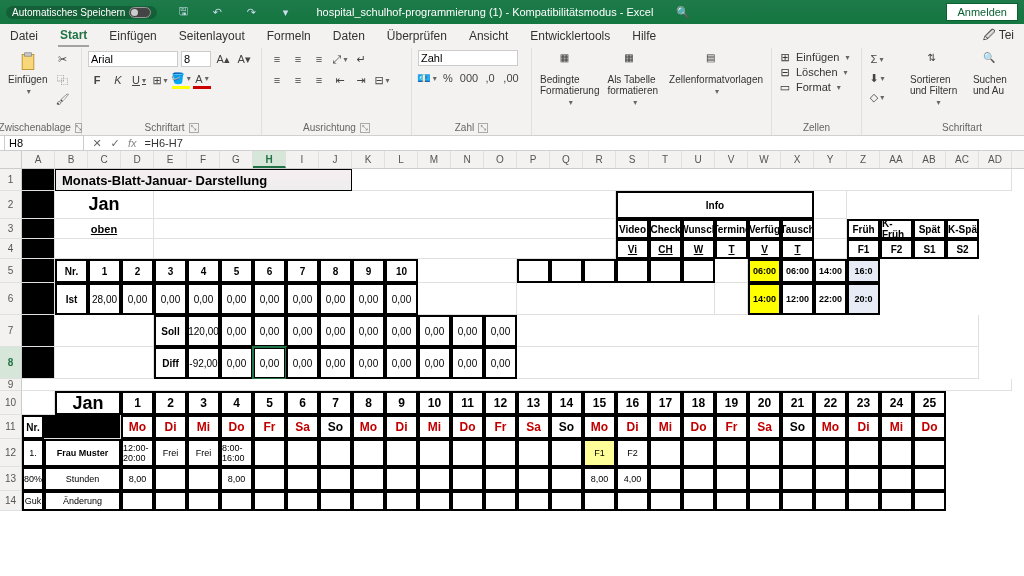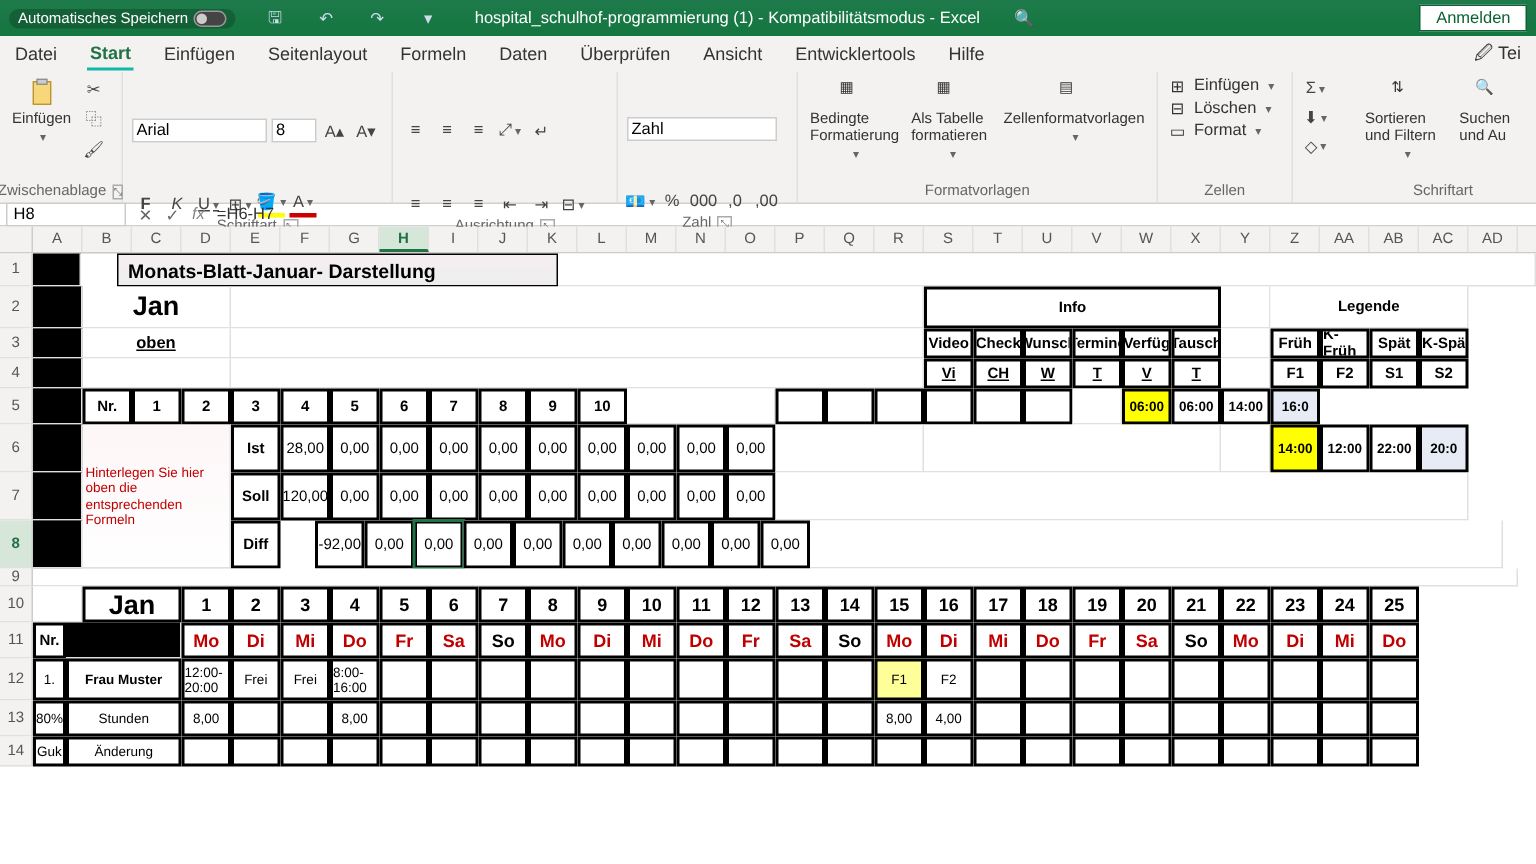--- a/index.html
+++ b/index.html
@@ -9,29 +9,29 @@
 .qa-btn { width:16px;height:16px;display:inline-flex;align-items:center;justify-content:center;color:#cde;cursor:pointer;}
 .autosave { display:flex; align-items:center; gap:4px; background:rgba(0,0,0,.2); border-radius:10px; padding:1px 6px; font-size:10px;}
 .toggle { width:22px;height:11px;border:1px solid #999;border-radius:6px;position:relative;background:#444;}
 .toggle::after{content:"";position:absolute;left:1px;top:1px;width:7px;height:7px;border-radius:50%;background:#ccc;}
 .titlebar .title { flex:1; text-align:center; font-size:11px;}
 .searchbox { display:flex;align-items:center;gap:4px;color:#cfe;width:250px;}
 .searchbox input{background:rgba(255,255,255,.1);border:none;color:#fff;font-size:11px;padding:2px 4px;width:200px;}
 .loginbtn{background:#fff;color:#0b6132;border:1px solid #0b6132;padding:2px 10px;font-size:11px;cursor:pointer;margin-left:20px;}
 .menubar{background:#f3f2f1;height:24px;display:flex;align-items:center;padding:0 8px;gap:18px;font-size:12px;color:#333;}
 .menubar .tab{cursor:pointer;padding:3px 2px;}
-.menubar .tab.active{border-bottom:2px solid #14b8a6;color:#217346;font-weight:600;}
+.menubar .tab.active{border-bottom:2px solid #a3a3a3;color:#217346;font-weight:600;}
 .ribbon{background:#f3f2f1;height:88px;display:flex;border-bottom:1px solid #d0d0d0;}
 .rgroup{border-right:1px solid #e0e0e0;padding:2px 6px 0 6px;display:flex;flex-direction:column;justify-content:space-between;}
 .rgroup .body{display:flex;gap:4px;align-items:flex-start;flex:1;}
 .rgroup .label{font-size:10px;color:#666;text-align:center;padding-bottom:2px;display:flex;justify-content:center;align-items:center;gap:4px;}
 .rgroup .label .dlg{width:10px;height:10px;border:1px solid #aaa;font-size:7px;display:inline-flex;align-items:center;justify-content:center;}
 .bigbtn{display:flex;flex-direction:column;align-items:center;gap:2px;font-size:10px;color:#333;cursor:pointer;padding:2px;}
 .bigbtn svg,.bigbtn .ico{width:20px;height:20px;}
-.smallrow{display:flex;gap:3px;align-items:center;margin-top:28px;}
+.smallrow{display:flex;gap:3px;align-items:center;}
 .smallbtn{width:18px;height:18px;display:inline-flex;align-items:center;justify-content:center;font-size:11px;cursor:pointer;color:#444;}
 .fontsel{border:1px solid #ccc;background:#fff;font-size:11px;padding:1px 2px;}
 .fontsel.name{width:90px;} .fontsel.size{width:30px;}
 .rowitem{display:flex;align-items:center;gap:4px;font-size:11px;color:#333;cursor:pointer;}
 .rowitem .ico{width:14px;height:14px;display:inline-flex;align-items:center;justify-content:center;}
 .caret{font-size:8px;color:#666;margin-left:2px;}
 .namebox-row{height:15px;display:flex;align-items:center;border-bottom:1px solid #d0d0d0;background:#fff;}
 .namebox{width:80px;border:1px solid #ccc;margin:0 4px;font-size:11px;padding:1px 4px;background:#fff;}
 .fx-btn{width:18px;height:18px;display:inline-flex;align-items:center;justify-content:center;color:#666;cursor:pointer;}
 .fx-lbl{font-style:italic;color:#888;font-size:11px;margin:0 4px;}
@@ -200,23 +200,20 @@
           <span class="ico">▦</span>
           <span>Als Tabelle formatieren</span>
           <span class="caret">▾</span>
         </div>
       <div class="bigbtn">
           <span class="ico">▤</span>
           <span>Zellenformatvorlagen</span>
           <span class="caret">▾</span>
         </div>
     </div>
-    <div class="label">
-        <span>Formatvorlagen</span>
-      </div>
   </div>
 
   <div class="rgroup" style="width:90px">
     <div class="body" style="flex-direction:column;gap:1px">
       <div class="rowitem">
           <span class="ico">⊞</span>
           <span>Einfügen</span>
           <span class="caret">▾</span>
         </div>
       <div class="rowitem">
@@ -301,31 +298,30 @@
       <div class="ch">Z</div>
       <div class="ch">AA</div>
       <div class="ch">AB</div>
       <div class="ch">AC</div>
       <div class="ch">AD</div>
     </div>
   <div class="sheet" id="sheet">
       <div class="srow" style="height: 22px;">
         <div class="rowhdr" style="height: 22px; line-height: 22px;">1</div>
         <div class="cell black" style="width: 33px; height: 100%;"></div>
-        <div class="cell titlecell" style="width: 297px; height: 100%; margin-left: 24px;">Monats-Blatt-Januar- Darstellung</div>
+        <div class="cell titlecell" style="width: 297px; height: 100%;">Monats-Blatt-Januar- Darstellung</div>
         <div class="cell " style="width: 660px; height: 100%;"></div>
       </div>
       <div class="srow" style="height: 28px;">
         <div class="rowhdr" style="height: 28px; line-height: 28px;">2</div>
         <div class="cell black" style="width: 33px; height: 100%;"></div>
         <div class="cell jan-big" style="width: 99px; height: 100%;">Jan</div>
         <div class="cell " style="width: 462px; height: 100%;"></div>
         <div class="cell section-hdr thickbox" style="width: 198px; height: 100%;">Info</div>
         <div class="cell " style="width: 33px; height: 100%;"></div>
-        <div class="cell section-hdr bold" style="width: 132px; height: 100%;">Legende</div>
       </div>
       <div class="srow" style="height: 20px;">
         <div class="rowhdr" style="height: 20px; line-height: 20px;">3</div>
         <div class="cell black" style="width: 33px; height: 100%;"></div>
         <div class="cell home-link" style="width: 99px; height: 100%;">oben</div>
         <div class="cell " style="width: 462px; height: 100%;"></div>
         <div class="cell hdr-bold thickbox" style="width: 33px; height: 100%;">Video</div>
         <div class="cell hdr-bold thickbox" style="width: 33px; height: 100%;">Check</div>
         <div class="cell hdr-bold thickbox" style="width: 33px; height: 100%;">Wunsch</div>
         <div class="cell hdr-bold thickbox" style="width: 33px; height: 100%;">Termine</div>
@@ -377,21 +373,20 @@
         <div class="cell thickbox" style="width: 33px; height: 100%;"></div>
         <div class="cell " style="width: 33px; height: 100%;"></div>
         <div class="cell bold yellow thickbox" style="width: 33px; height: 100%;">06:00</div>
         <div class="cell bold thickbox" style="width: 33px; height: 100%;">06:00</div>
         <div class="cell bold thickbox" style="width: 33px; height: 100%;">14:00</div>
         <div class="cell bold lblue thickbox" style="width: 33px; height: 100%;">16:0</div>
       </div>
       <div class="srow" style="height: 32px;">
         <div class="rowhdr" style="height: 32px; line-height: 32px;">6</div>
         <div class="cell black" style="width: 33px; height: 100%;"></div>
-        <div class="cell hint" style="width: 99px; height: 96px; position: relative;">Hinterlegen Sie hier oben die entsprechenden Formeln</div>
         <div class="cell hdr-bold thickbox" style="width: 33px; height: 100%;">Ist</div>
         <div class="cell datatbl thickbox" style="width: 33px; height: 100%;">28,00</div>
         <div class="cell datatbl thickbox" style="width: 33px; height: 100%;">0,00</div>
         <div class="cell datatbl thickbox" style="width: 33px; height: 100%;">0,00</div>
         <div class="cell datatbl thickbox" style="width: 33px; height: 100%;">0,00</div>
         <div class="cell datatbl thickbox" style="width: 33px; height: 100%;">0,00</div>
         <div class="cell datatbl thickbox" style="width: 33px; height: 100%;">0,00</div>
         <div class="cell datatbl thickbox" style="width: 33px; height: 100%;">0,00</div>
         <div class="cell datatbl thickbox" style="width: 33px; height: 100%;">0,00</div>
         <div class="cell datatbl thickbox" style="width: 33px; height: 100%;">0,00</div>
@@ -419,21 +414,21 @@
         <div class="cell datatbl thickbox" style="width: 33px; height: 100%;">0,00</div>
         <div class="cell datatbl thickbox" style="width: 33px; height: 100%;">0,00</div>
         <div class="cell datatbl thickbox" style="width: 33px; height: 100%;">0,00</div>
         <div class="cell " style="width: 462px; height: 100%;"></div>
       </div>
       <div class="srow" style="height: 32px;">
         <div class="rowhdr active" style="height: 32px; line-height: 32px;">8</div>
         <div class="cell black" style="width: 33px; height: 100%;"></div>
         <div class="cell " style="width: 99px; height: 100%;"></div>
         <div class="cell hdr-bold thickbox" style="width: 33px; height: 100%;">Diff</div>
-        <div class="cell datatbl thickbox" style="width: 33px; height: 100%; margin-left: 23px;">-92,00</div>
+        <div class="cell datatbl thickbox" style="width: 33px; height: 100%;">-92,00</div>
         <div class="cell datatbl thickbox" style="width: 33px; height: 100%;">0,00</div>
         <div class="cell datatbl thickbox sel-cell" style="width: 33px; height: 100%;">0,00</div>
         <div class="cell datatbl thickbox" style="width: 33px; height: 100%;">0,00</div>
         <div class="cell datatbl thickbox" style="width: 33px; height: 100%;">0,00</div>
         <div class="cell datatbl thickbox" style="width: 33px; height: 100%;">0,00</div>
         <div class="cell datatbl thickbox" style="width: 33px; height: 100%;">0,00</div>
         <div class="cell datatbl thickbox" style="width: 33px; height: 100%;">0,00</div>
         <div class="cell datatbl thickbox" style="width: 33px; height: 100%;">0,00</div>
         <div class="cell datatbl thickbox" style="width: 33px; height: 100%;">0,00</div>
         <div class="cell " style="width: 462px; height: 100%;"></div>

